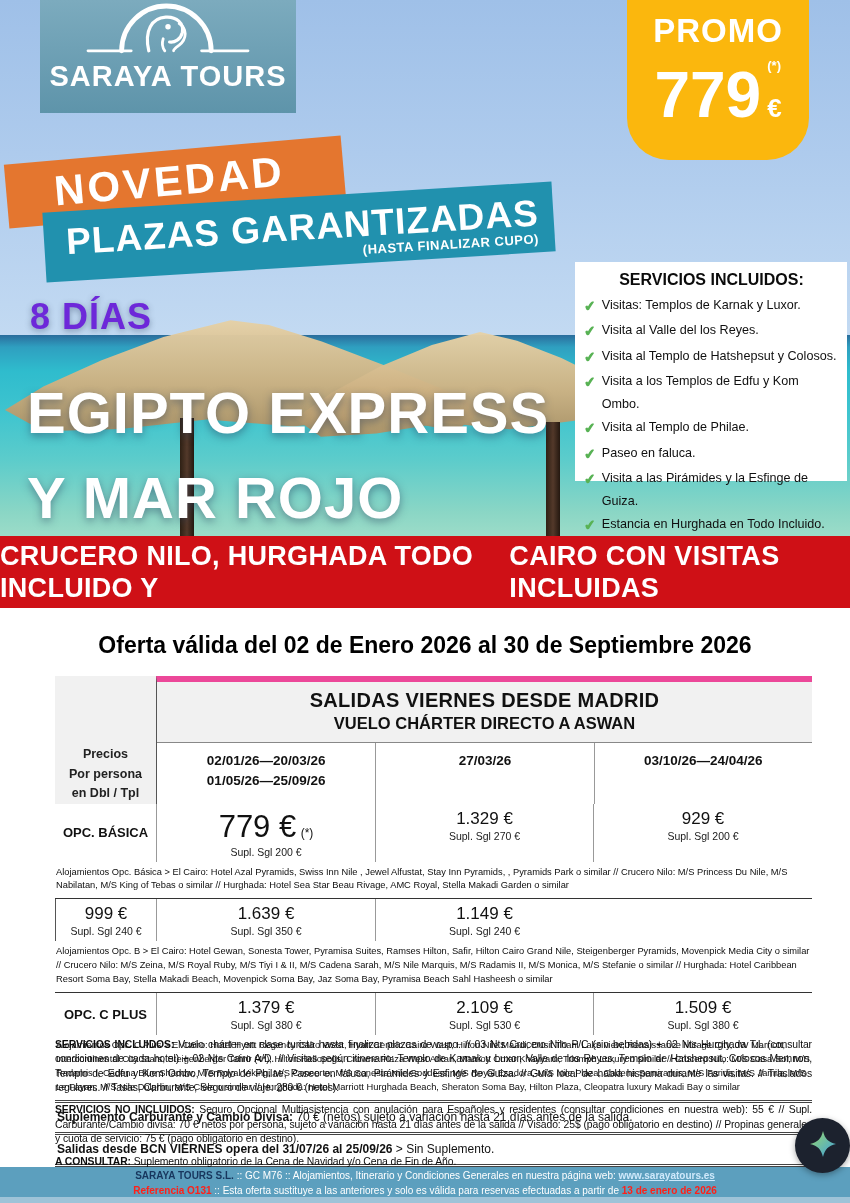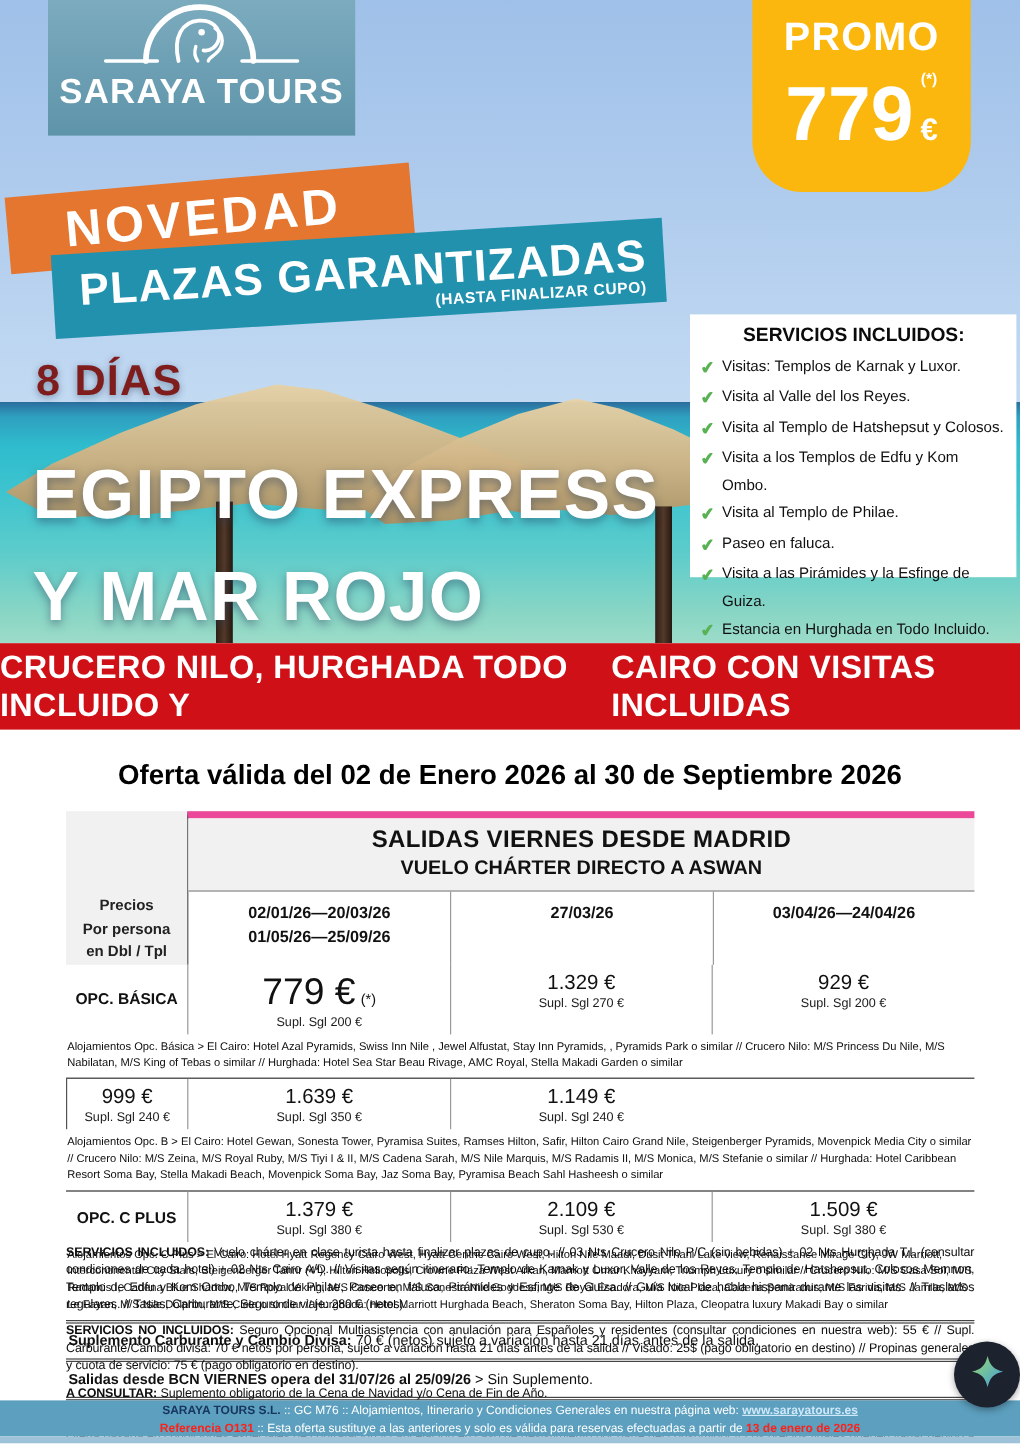--- a/index.html
+++ b/index.html
@@ -42,21 +42,21 @@
   
   .ribbon-novedad { position:absolute; left:6px; top:150px; width:338px; padding:10px 0 12px 48px;
       background:#e4762f; transform:rotate(-5deg); }
   .ribbon-novedad span { color:#fff; font-weight:bold; font-size:42px; letter-spacing:3px; line-height:1; }
   .ribbon-plazas { position:absolute; left:44px; top:197px; width:510px; padding:12px 16px 6px 22px;
       background:#2191ae; transform:rotate(-3.5deg); }
   .plazas-main { color:#fff; font-weight:bold; font-size:37px; letter-spacing:1px; line-height:1; white-space:nowrap; }
   .plazas-sub  { color:#fff; font-weight:bold; font-size:13px; text-align:right; margin-top:0px; letter-spacing:.5px; }
 
   
-  .hero-days  { position:absolute; left:30px; top:296px; color:#7f1d1d; font-weight:bold; font-size:36px;
+  .hero-days  { position:absolute; left:30px; top:296px; color:#6d28d9; font-weight:bold; font-size:36px;
       text-shadow:0 2px 6px rgba(40,60,90,.45); letter-spacing:1px; }
   .hero-title { position:absolute; left:27px; top:370px; color:#fff; font-weight:bold; font-size:58px;
       line-height:1.47; letter-spacing:1px; text-shadow:0 3px 8px rgba(40,60,90,.5); white-space:nowrap; }
 
   
   .services { position:absolute; left:575px; top:262px; width:272px; height:219px; background:#fff;
       padding:9px 8px 8px 9px; }
   .sv-title { text-align:center; font-weight:bold; font-size:16px; margin-bottom:5px; color:#0b0b0b; }
   .sv-item  { display:flex; align-items:flex-start; gap:6px; font-size:12.6px; line-height:1.82; color:#101010; }
   .sv-check { color:#58b254; font-weight:bold; font-size:14px; transform:rotate(-6deg); flex:0 0 auto; }
@@ -222,21 +222,21 @@
       </div>
       <div class="dates">
         <div class="date-cell">
           <div>02/01/26—20/03/26</div>
           <div>01/05/26—25/09/26</div>
         </div>
         <div class="date-cell">
           <div>27/03/26</div>
         </div>
         <div class="date-cell">
-          <div>03/04/26—24/04/26</div>
+          <div>03/10/26—24/04/26</div>
         </div>
       </div>
     </div>
   </div>
 
   <div class="price-row">
     <div class="row-label">OPC. BÁSICA</div>
     <div class="pcell">
       <div><span class="pv pv-big">779 €</span>
         <span class="pn">(*)</span></div>

